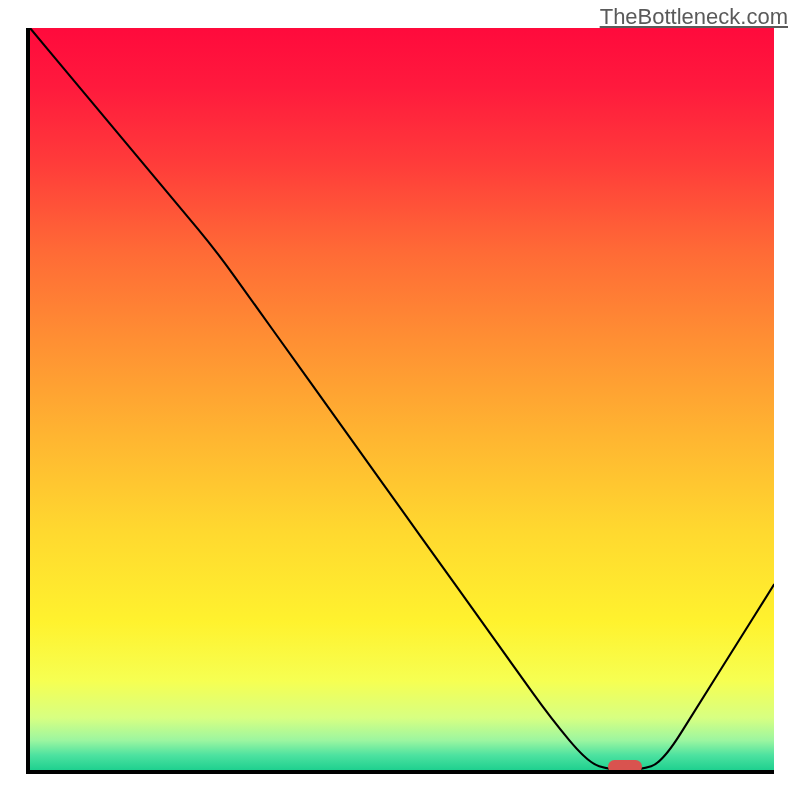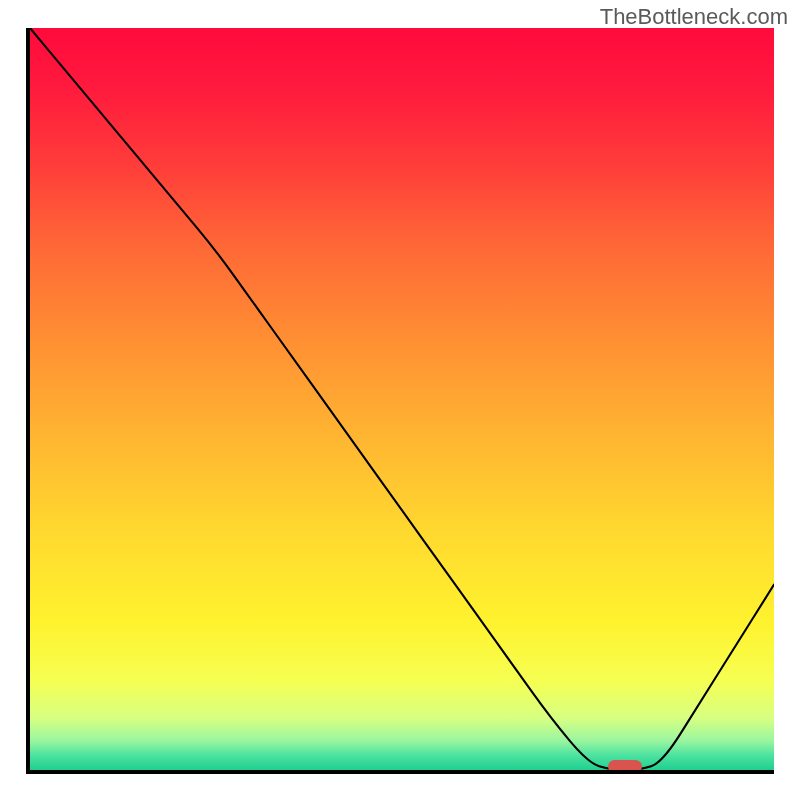--- a/index.html
+++ b/index.html
@@ -17,20 +17,21 @@
     height: 800px;
   }
   .watermark {
     position: absolute;
     top: 4px;
     right: 12px;
     color: #5a5a5a;
     font-size: 22px;
     font-weight: 500;
     letter-spacing: 0px;
+    text-decoration: underline;
   }
   .frame {
     position: absolute;
     left: 26px;
     top: 28px;
     width: 748px;
     height: 746px;
     box-sizing: border-box;
     border: 4px solid #000;
     border-top: none;

